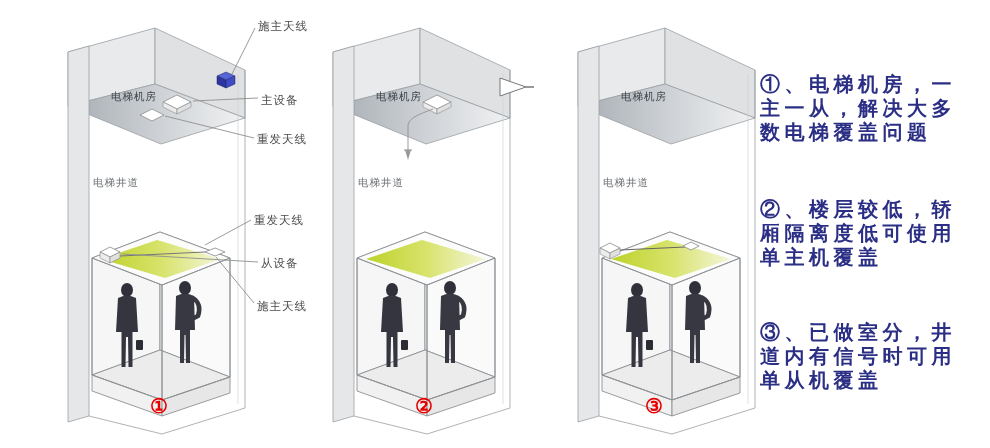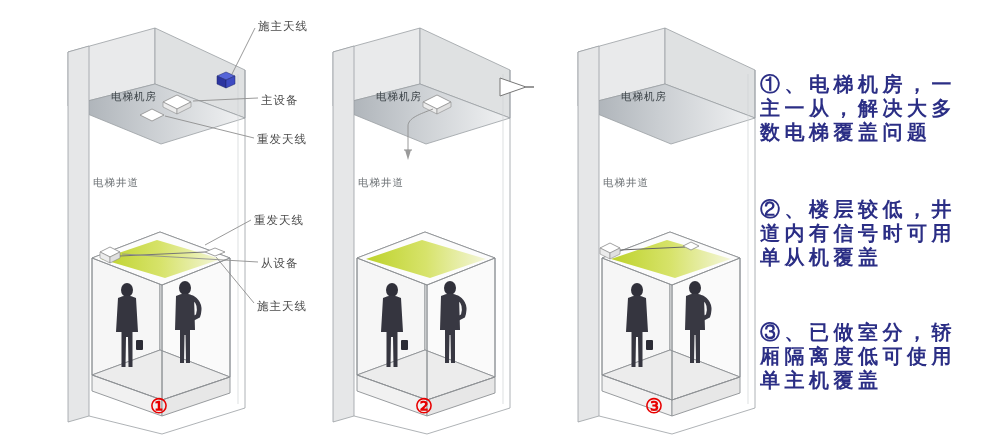--- a/index.html
+++ b/index.html
@@ -251,17 +251,17 @@
       <polygon points="118,236 126,232 134,236 126,240" fill="#ffffff" stroke="#888888" stroke-width="0.8"></polygon>
       <polygon class="carstroke" points="37,248 107,275 107,390 37,365" fill="none"></polygon>
       <polygon class="carstroke" points="107,275 175,248 175,367 107,390" fill="none"></polygon>
     </g>
 
     <text class="diagram-number" x="80" y="403">③</text>
   </svg>
 
   <div class="notes-col">
     <div class="note note-1">①、电梯机房，一主一从，解决大多数电梯覆盖问题</div>
-    <div class="note note-2">②、楼层较低，井道内有信号时可用单从机覆盖</div>
-    <div class="note note-3">③、已做室分，轿厢隔离度低可使用单主机覆盖</div>
+    <div class="note note-2">②、楼层较低，轿厢隔离度低可使用单主机覆盖</div>
+    <div class="note note-3">③、已做室分，井道内有信号时可用单从机覆盖</div>
   </div>
 
 </div>
 
 </body></html>

